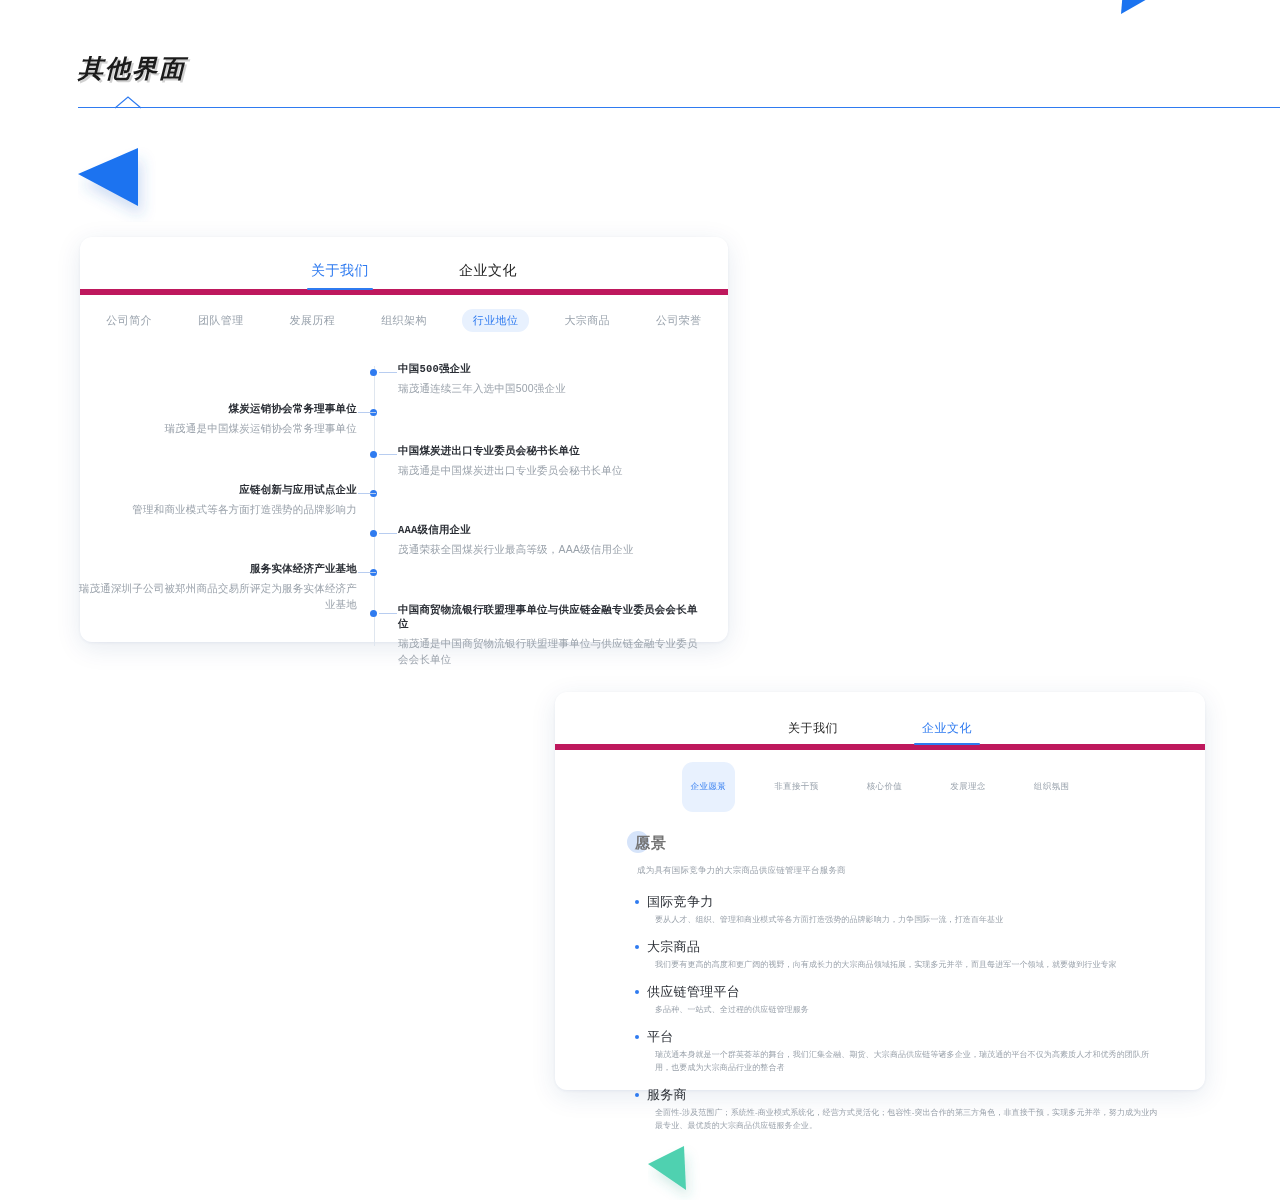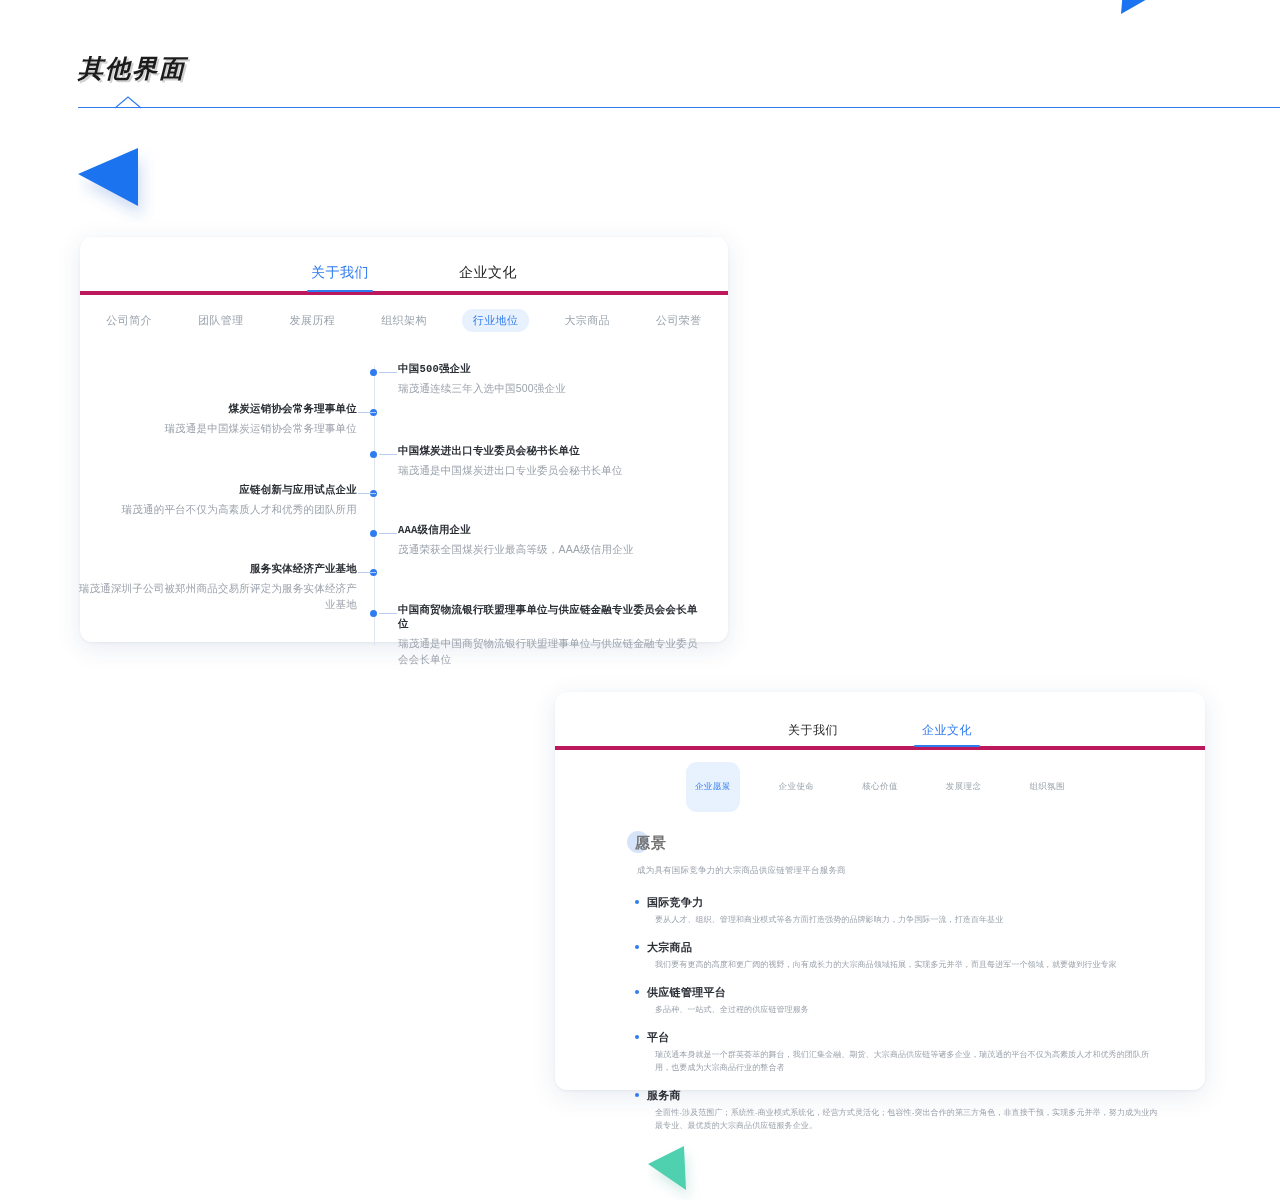--- a/index.html
+++ b/index.html
@@ -39,21 +39,21 @@
     border-radius: 12px;
     box-shadow: 0 6px 26px rgba(24,58,120,0.10), 0 1px 3px rgba(24,58,120,0.06);
   }
   #card-about { left: 80px; top: 237px; width: 648px; height: 405px; }
   #card-culture { left: 555px; top: 692px; width: 650px; height: 398px; }
 
   
   .main-tabs {
     position: relative; display: flex; justify-content: center;
     align-items: flex-end; height: 58px; gap: 0;
-    border-bottom: 4px solid #be185d;
+    border-bottom: 6px solid #be185d;
   }
   .main-tab {
     font-size: 14px; color: #1f1f1f; padding: 0 18px 12px 18px;
     position: relative; cursor: pointer; line-height: 1;
     letter-spacing: 0.5px;
   }
   #card-culture .main-tab { font-size: 12px; padding: 0 22px 10px 22px; }
   .main-tab.active { color: #2f7bf0; font-weight: 500; }
   .main-tab.active::after {
     content: ""; position: absolute; left: 14px; right: 14px; bottom: -1px;
@@ -121,21 +121,21 @@
   .vision-sub {
     font-size: 8.5px; color: #9aa2ab; margin: 6px 0 18px 2px;
     line-height: 14px; letter-spacing: 0.2px;
   }
   .v-item { margin-bottom: 14px; position: relative; padding-left: 12px; }
   .v-bullet {
     position: absolute; left: 0; top: 5px; width: 4px; height: 4px;
     border-radius: 50%; background: #2f7bf0;
   }
   .v-title {
-    font-size: 11px; font-weight: 700; color: #2b2f36; line-height: 14px;
+    font-size: 13px; font-weight: 400; color: #2b2f36; line-height: 14px;
     letter-spacing: 0.3px;
   }
   .v-desc {
     font-size: 8px; color: #9aa2ab; line-height: 13px;
     margin-top: 4px; padding-left: 8px; letter-spacing: 0.1px;
   }
 </style>
 </head>
 <body>
 
@@ -225,21 +225,21 @@
           <div class="tl-title">中国煤炭进出口专业委员会秘书长单位</div>
           <div class="tl-desc">瑞茂通是中国煤炭进出口专业委员会秘书长单位</div>
         </div>
       </div>
 
       <div class="tl-item tl-left" style="top:121px;">
         <div class="tl-dot"></div>
         <div class="tl-stem"></div>
         <div class="tl-body">
           <div class="tl-title">应链创新与应用试点企业</div>
-          <div class="tl-desc">瑞茂通的平台不仅为高素质人才和优秀的团队所用</div>
+          <div class="tl-desc">管理和商业模式等各方面打造强势的品牌影响力</div>
         </div>
       </div>
 
       <div class="tl-item tl-right" style="top:161px;">
         <div class="tl-dot"></div>
         <div class="tl-stem"></div>
         <div class="tl-body">
           <div class="tl-title">AAA级信用企业</div>
           <div class="tl-desc">茂通荣获全国煤炭行业最高等级，AAA级信用企业</div>
         </div>
@@ -267,21 +267,21 @@
 
   <div class="card" id="card-culture">
 
     <div class="main-tabs">
       <div class="main-tab">关于我们</div>
       <div class="main-tab active">企业文化</div>
     </div>
 
     <div class="sub-tabs">
       <div class="sub-tab active">企业愿景</div>
-      <div class="sub-tab">企业使命</div>
+      <div class="sub-tab">非直接干预</div>
       <div class="sub-tab">核心价值</div>
       <div class="sub-tab">发展理念</div>
       <div class="sub-tab">组织氛围</div>
     </div>
 
     <div class="culture-body">
       <div class="vision-head">
         <div class="vision-blob"></div>
         <div class="vision-title">愿景</div>
       </div>

